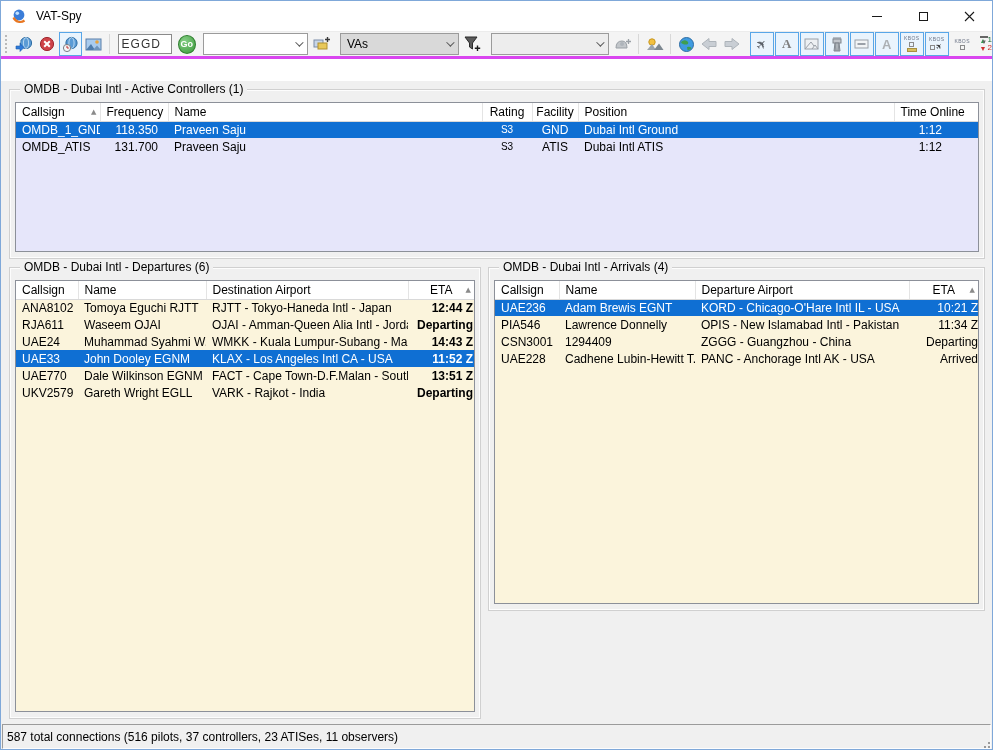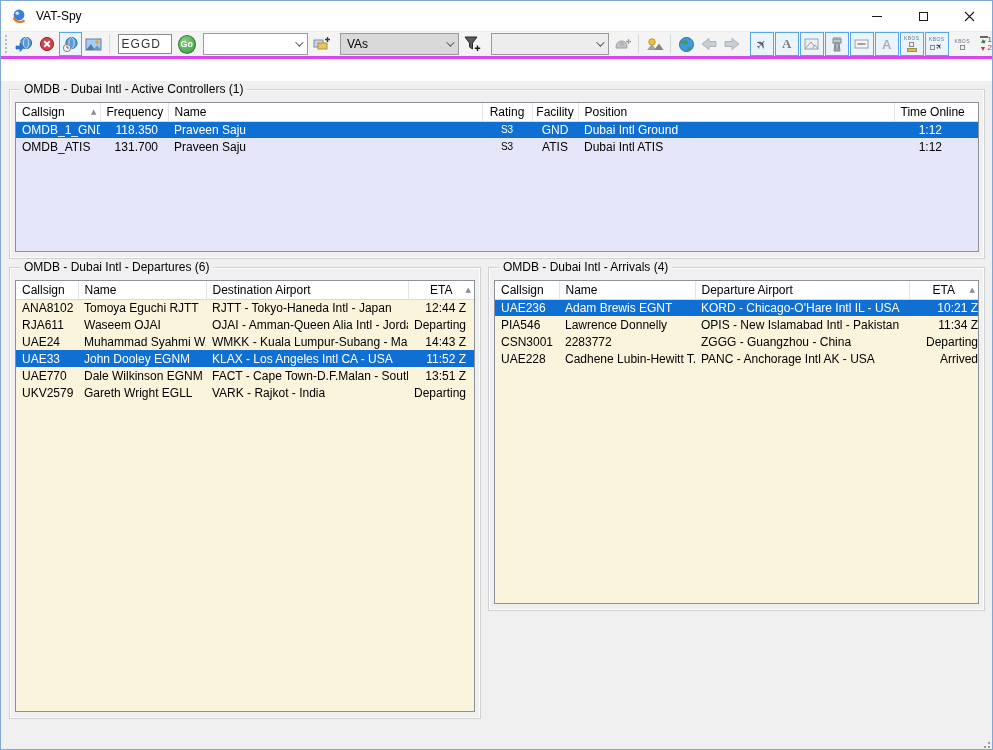--- a/index.html
+++ b/index.html
@@ -79,21 +79,21 @@
   #controllers-list th:nth-child(4), #controllers-list td:nth-child(4) { width: 50px; text-align: center; padding: 0; }
   #controllers-list td:nth-child(4) { font-size: 10px; }
   #controllers-list th:nth-child(5), #controllers-list td:nth-child(5) { width: 46px; text-align: center; padding: 0; }
   #controllers-list th:nth-child(6), #controllers-list td:nth-child(6) { width: 316px; }
   #controllers-list td:nth-child(7) { text-align: right; padding: 0 36px 0 0; }
   
   #departures-list th:nth-child(1), #departures-list td:nth-child(1) { width: 62px; }
   #departures-list th:nth-child(2), #departures-list td:nth-child(2) { width: 128px; }
   #departures-list th:nth-child(3), #departures-list td:nth-child(3) { width: 202px; }
   #departures-list th:nth-child(4) { text-align: center; padding: 0; }
-  #departures-list td:nth-child(4) { text-align: right; padding: 0 8px 0 0; }
+  #departures-list td:nth-child(4) { text-align: right; padding: 0 1px 0 0; font-weight: bold; }
   
   #arrivals-list th:nth-child(1), #arrivals-list td:nth-child(1) { width: 64px; }
   #arrivals-list th:nth-child(2), #arrivals-list td:nth-child(2) { width: 136px; }
   #arrivals-list th:nth-child(3), #arrivals-list td:nth-child(3) { width: 214px; }
   #arrivals-list th:nth-child(4) { text-align: center; padding: 0; }
   #arrivals-list td:nth-child(4) { text-align: right; padding: 0 0 0 0; }
 
   
   #statusbar { position: absolute; left: 0; top: 722px; width: 100%; height: 27px; background: #F0F0F0; display: flex; align-items: stretch; padding: 1px; gap: 2px; }
   .sp { border: 1px solid; border-color: #9B9B9B #FDFDFD #FDFDFD #9B9B9B; display: flex; align-items: center; padding-left: 4px; color: #000; background: #F0F0F0; white-space: nowrap; }
@@ -411,38 +411,41 @@
                 <td>10:21 Z</td>
               </tr>
               <tr>
                 <td>PIA546</td>
                 <td>Lawrence Donnelly</td>
                 <td>OPIS - New Islamabad Intl - Pakistan</td>
                 <td>11:34 Z</td>
               </tr>
               <tr>
                 <td>CSN3001</td>
-                <td>2283772</td>
+                <td>1294409</td>
                 <td>ZGGG - Guangzhou - China</td>
                 <td class="departing">Departing</td>
               </tr>
               <tr>
                 <td>UAE228</td>
                 <td>Cadhene Lubin-Hewitt T...</td>
                 <td>PANC - Anchorage Intl AK - USA</td>
                 <td class="arrived">Arrived</td>
               </tr>
             </tbody>
           </table>
         </div>
     </div>
 
   </div>
 
   <div id="statusbar">
+    <div class="sp" id="sp-right">
+        <span>587 total connections (516 pilots, 37 controllers, 23 ATISes, 11 observers)</span>
+      </div>
     <div class="resize-grip">
       <i style="right:0;bottom:0;position:absolute"></i>
       <i style="right:0;bottom:4px;position:absolute"></i>
       <i style="right:4px;bottom:0;position:absolute"></i>
     </div>
   </div>
 
 </div>
 
 </body></html>

